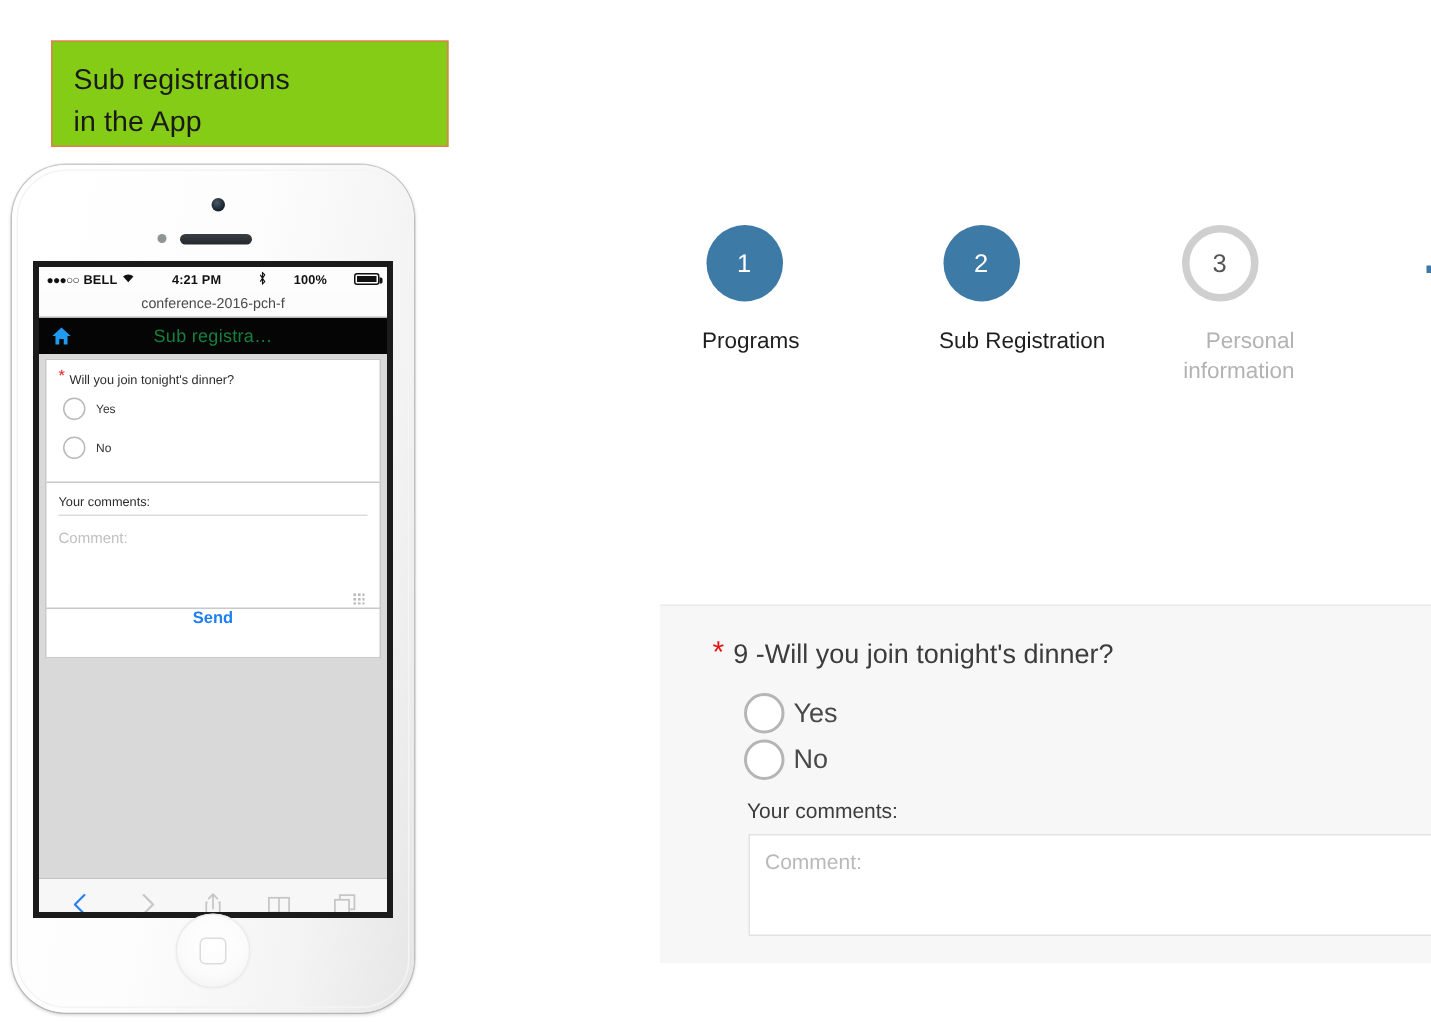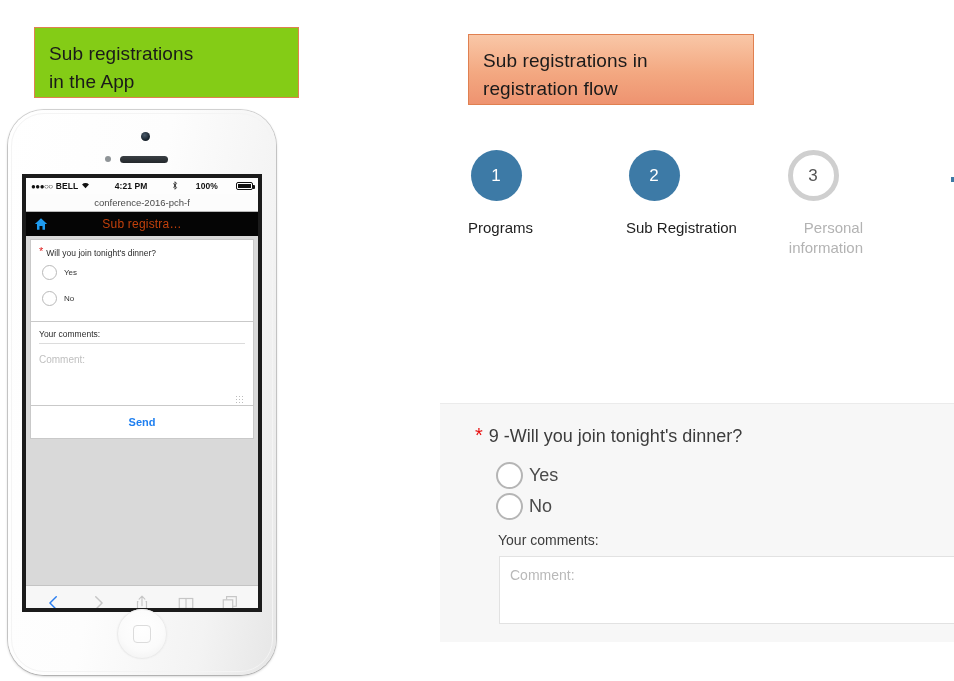--- a/index.html
+++ b/index.html
@@ -143,21 +143,21 @@
     display: flex; align-items: center;
     position: relative;
   }
   .appnav .home-icon {
     position: absolute; left: 8px; top: 5px;
     width: 14px; height: 14px;
     color: #1e9bf0;
   }
   .appnav .nav-title {
     width: 100%; text-align: center;
-    color: #c2410c; font-size: 12px;
+    color: #15803d; font-size: 12px;
     letter-spacing: .2px;
   }
 
   
   .webpage {
     background: #d9d9d9;
     height: 381px;
     position: relative;
   }
   .card {
@@ -190,21 +190,21 @@
   .textarea-box { height: 56px; position: relative; }
   .resize-handle {
     position: absolute; right: 2px; bottom: 2px;
     width: 8px; height: 8px;
     background:
       radial-gradient(circle, #b5b5b5 45%, transparent 46%) 0 0/3px 3px repeat;
     opacity: .9;
   }
   .send-card {
     background:#fff; margin: 0 4px; border:1px solid #c9c9c9; border-top: none;
-    height: 32px; display:flex; align-items:center; justify-content:center;
+    height: 32px; display:flex; align-items:flex-start; justify-content:center;
   }
   .send-text { color:#1e7ff0; font-size:11px; font-weight:bold; }
 
   
   .safaribar {
     position: absolute; left: 0; right: 0; bottom: 0;
     height: 34px;
     background: #f7f7f7;
     border-top: 1px solid #c4c4c4;
     display: flex; align-items: center; justify-content: space-around;
@@ -285,24 +285,20 @@
 </head>
 <body>
 
 <div class="stage">
 
   <div class="callout" id="callout-app">
     <span class="line">Sub registrations</span>
     <span class="line">in the App</span>
   </div>
 
-  <div class="callout" id="callout-flow">
-    <span class="line">Sub registrations in</span>
-    <span class="line">registration flow</span>
-  </div>
 
   <div id="phone">
     <div id="phone-inner-bevel"></div>
     <div class="phone-cam"></div>
     <div class="phone-sensor"></div>
     <div class="phone-speaker"></div>
 
     <div id="screen">
       <div id="screen-content">
 

